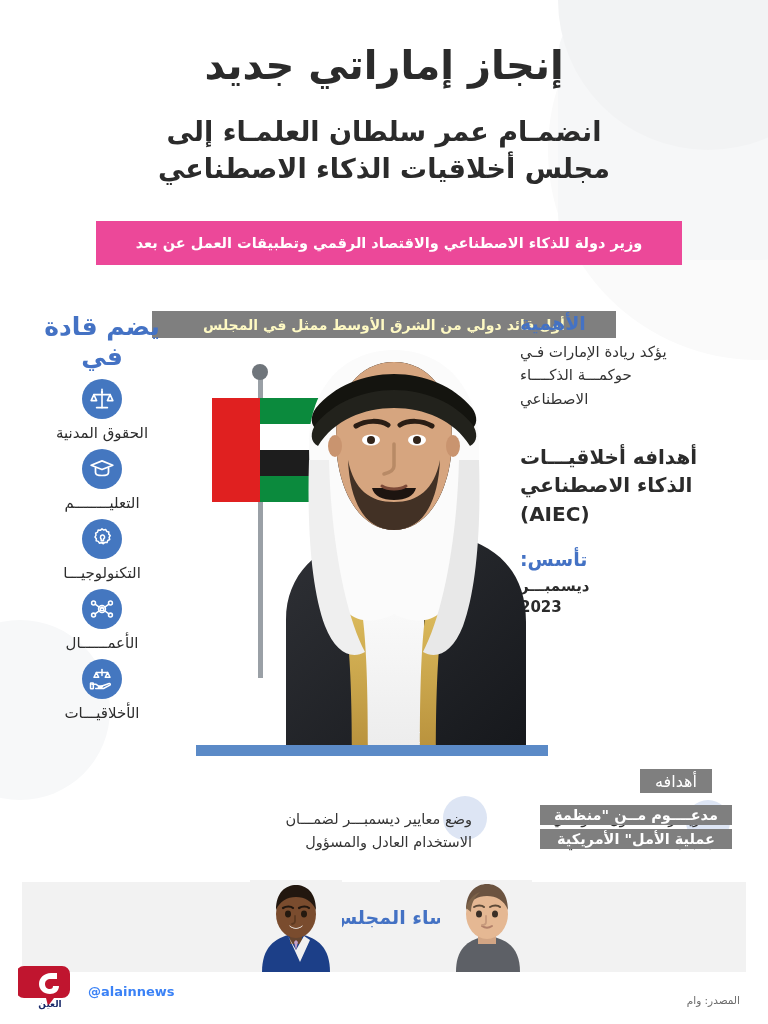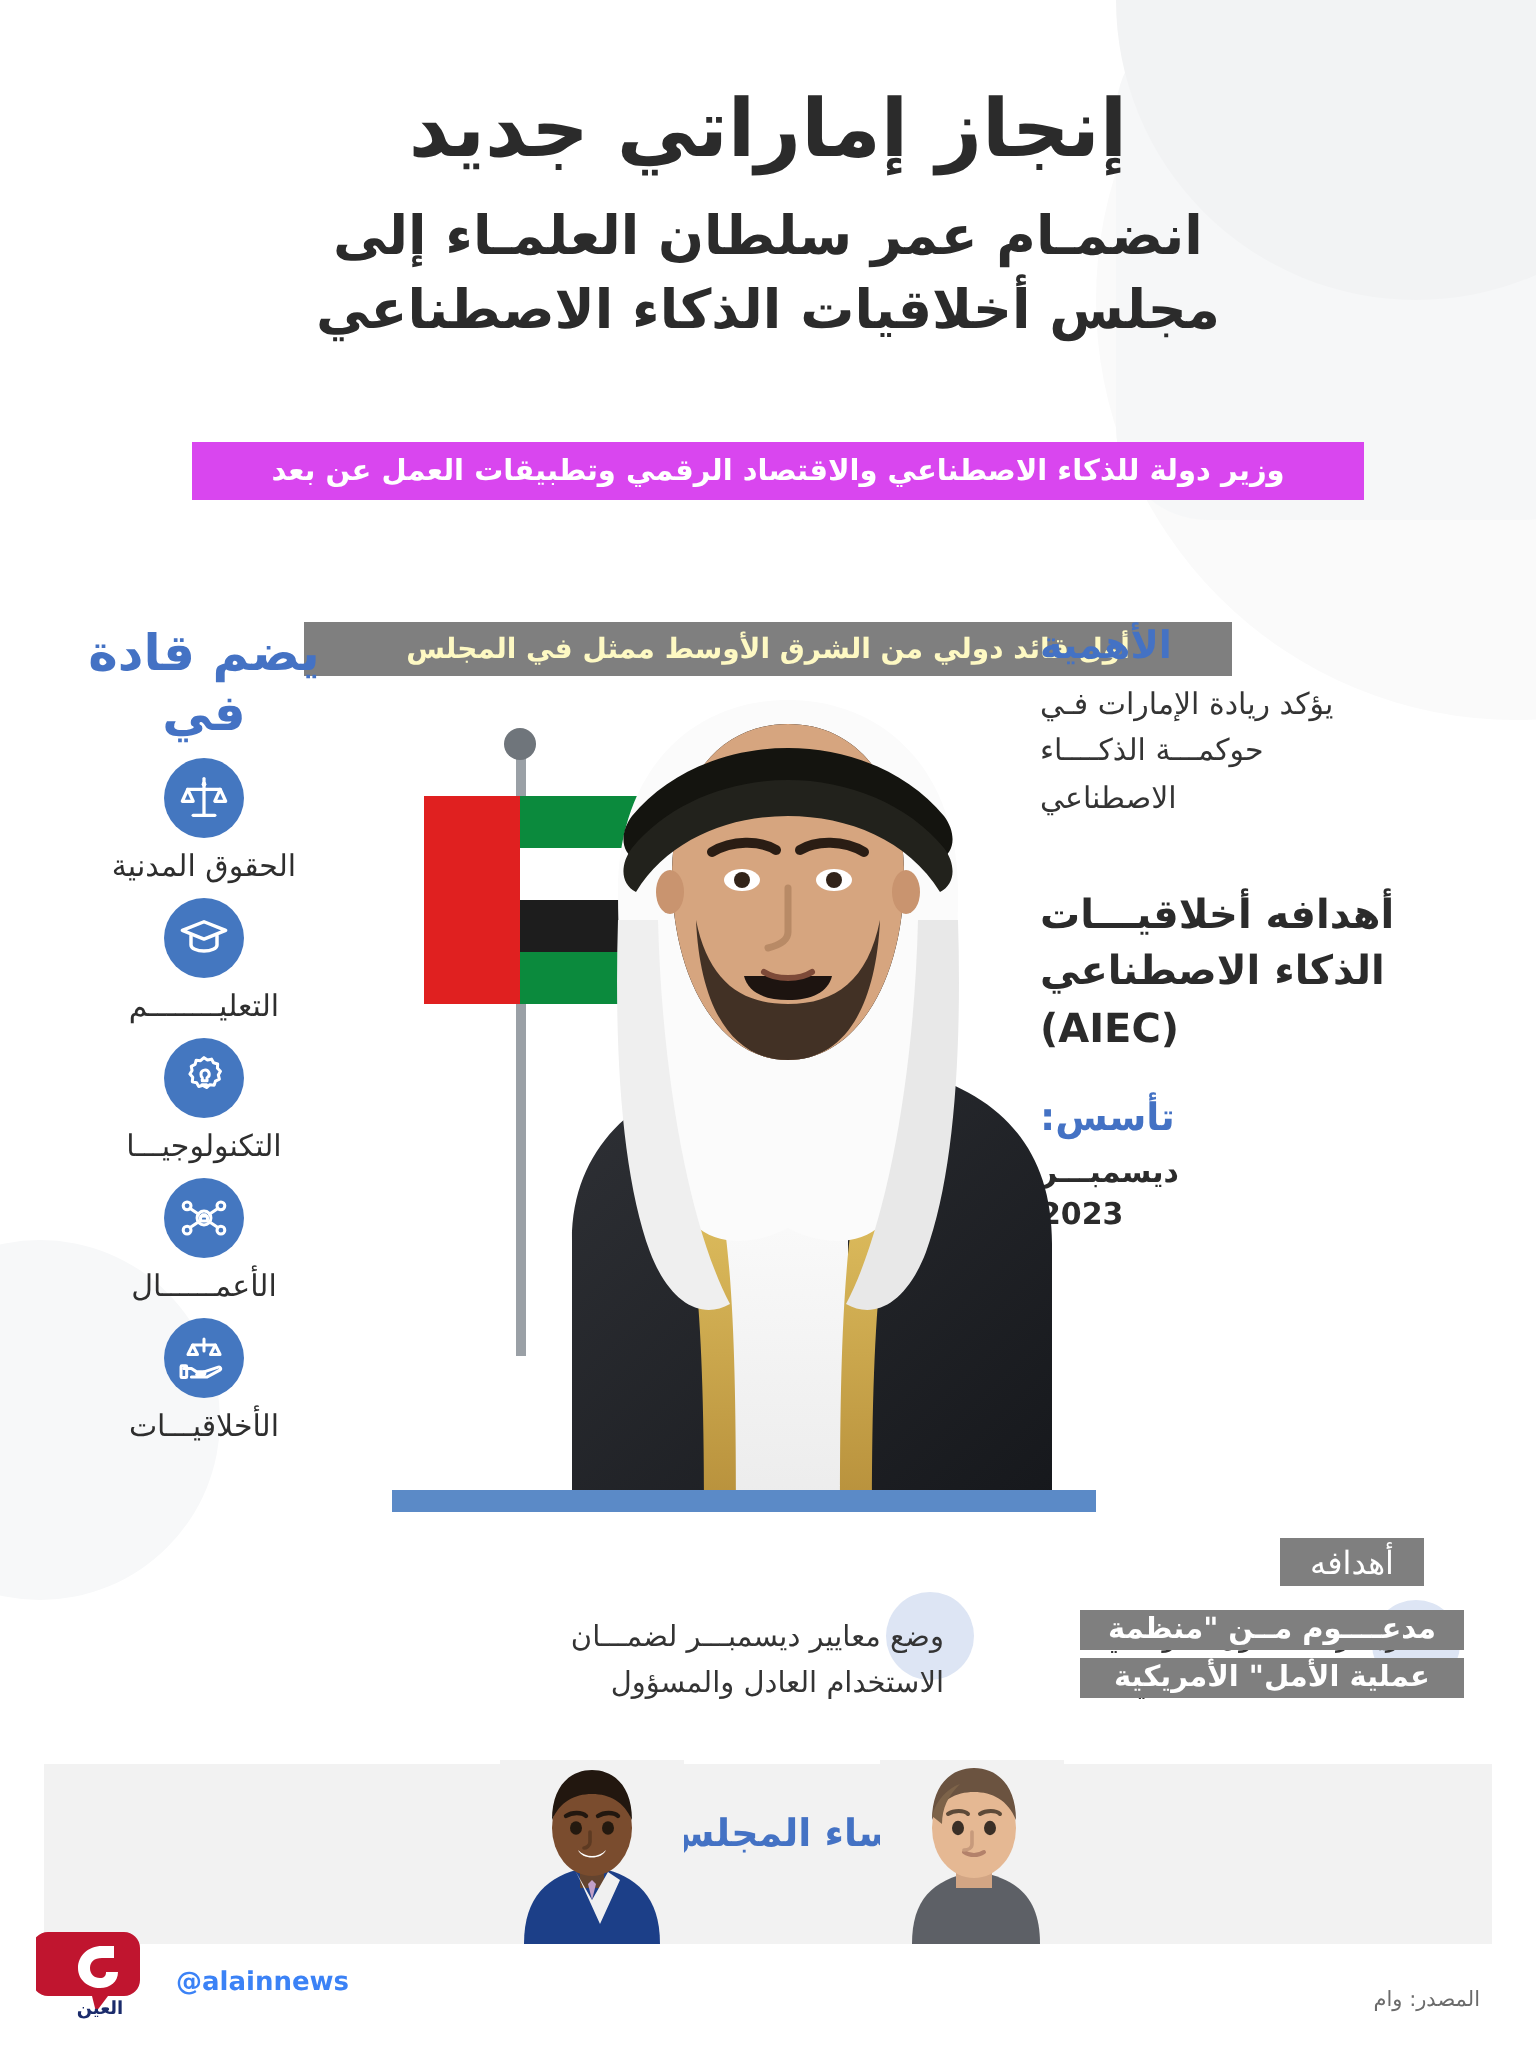--- a/index.html
+++ b/index.html
@@ -31,28 +31,28 @@
     left:-70px;top:620px;background:#f7f8f9;
   }
 
   
   .header{position:absolute;top:0;left:0;right:0;padding:42px 70px 0 70px;text-align:center;}
   .title-main{
     font-size:40px;font-weight:bold;color:#2b2b2b;line-height:1.18;
     letter-spacing:-0.5px;
   }
   .title-sub{
-    margin-top:12px;
+    margin-top:25px;
     font-size:27px;font-weight:bold;color:#2b2b2b;line-height:1.35;
   }
 
   
   .banner-blue{
-    position:absolute;top:221px;left:96px;right:86px;height:29px;
-    background:#d946ef;color:#ffffff;
+    position:absolute;top:221px;left:96px;right:86px;height:44px;
+    background:#ec4899;color:#ffffff;
     display:flex;align-items:center;justify-content:center;
     font-size:14.5px;font-weight:bold;letter-spacing:-0.2px;
   }
   .banner-gray{
     position:absolute;top:264px;left:152px;right:152px;height:27px;
     background:#7f7f7f;color:#fef9c3;
     display:flex;align-items:center;justify-content:center;
     font-size:14px;font-weight:bold;margin-top:47px;
   }
 

